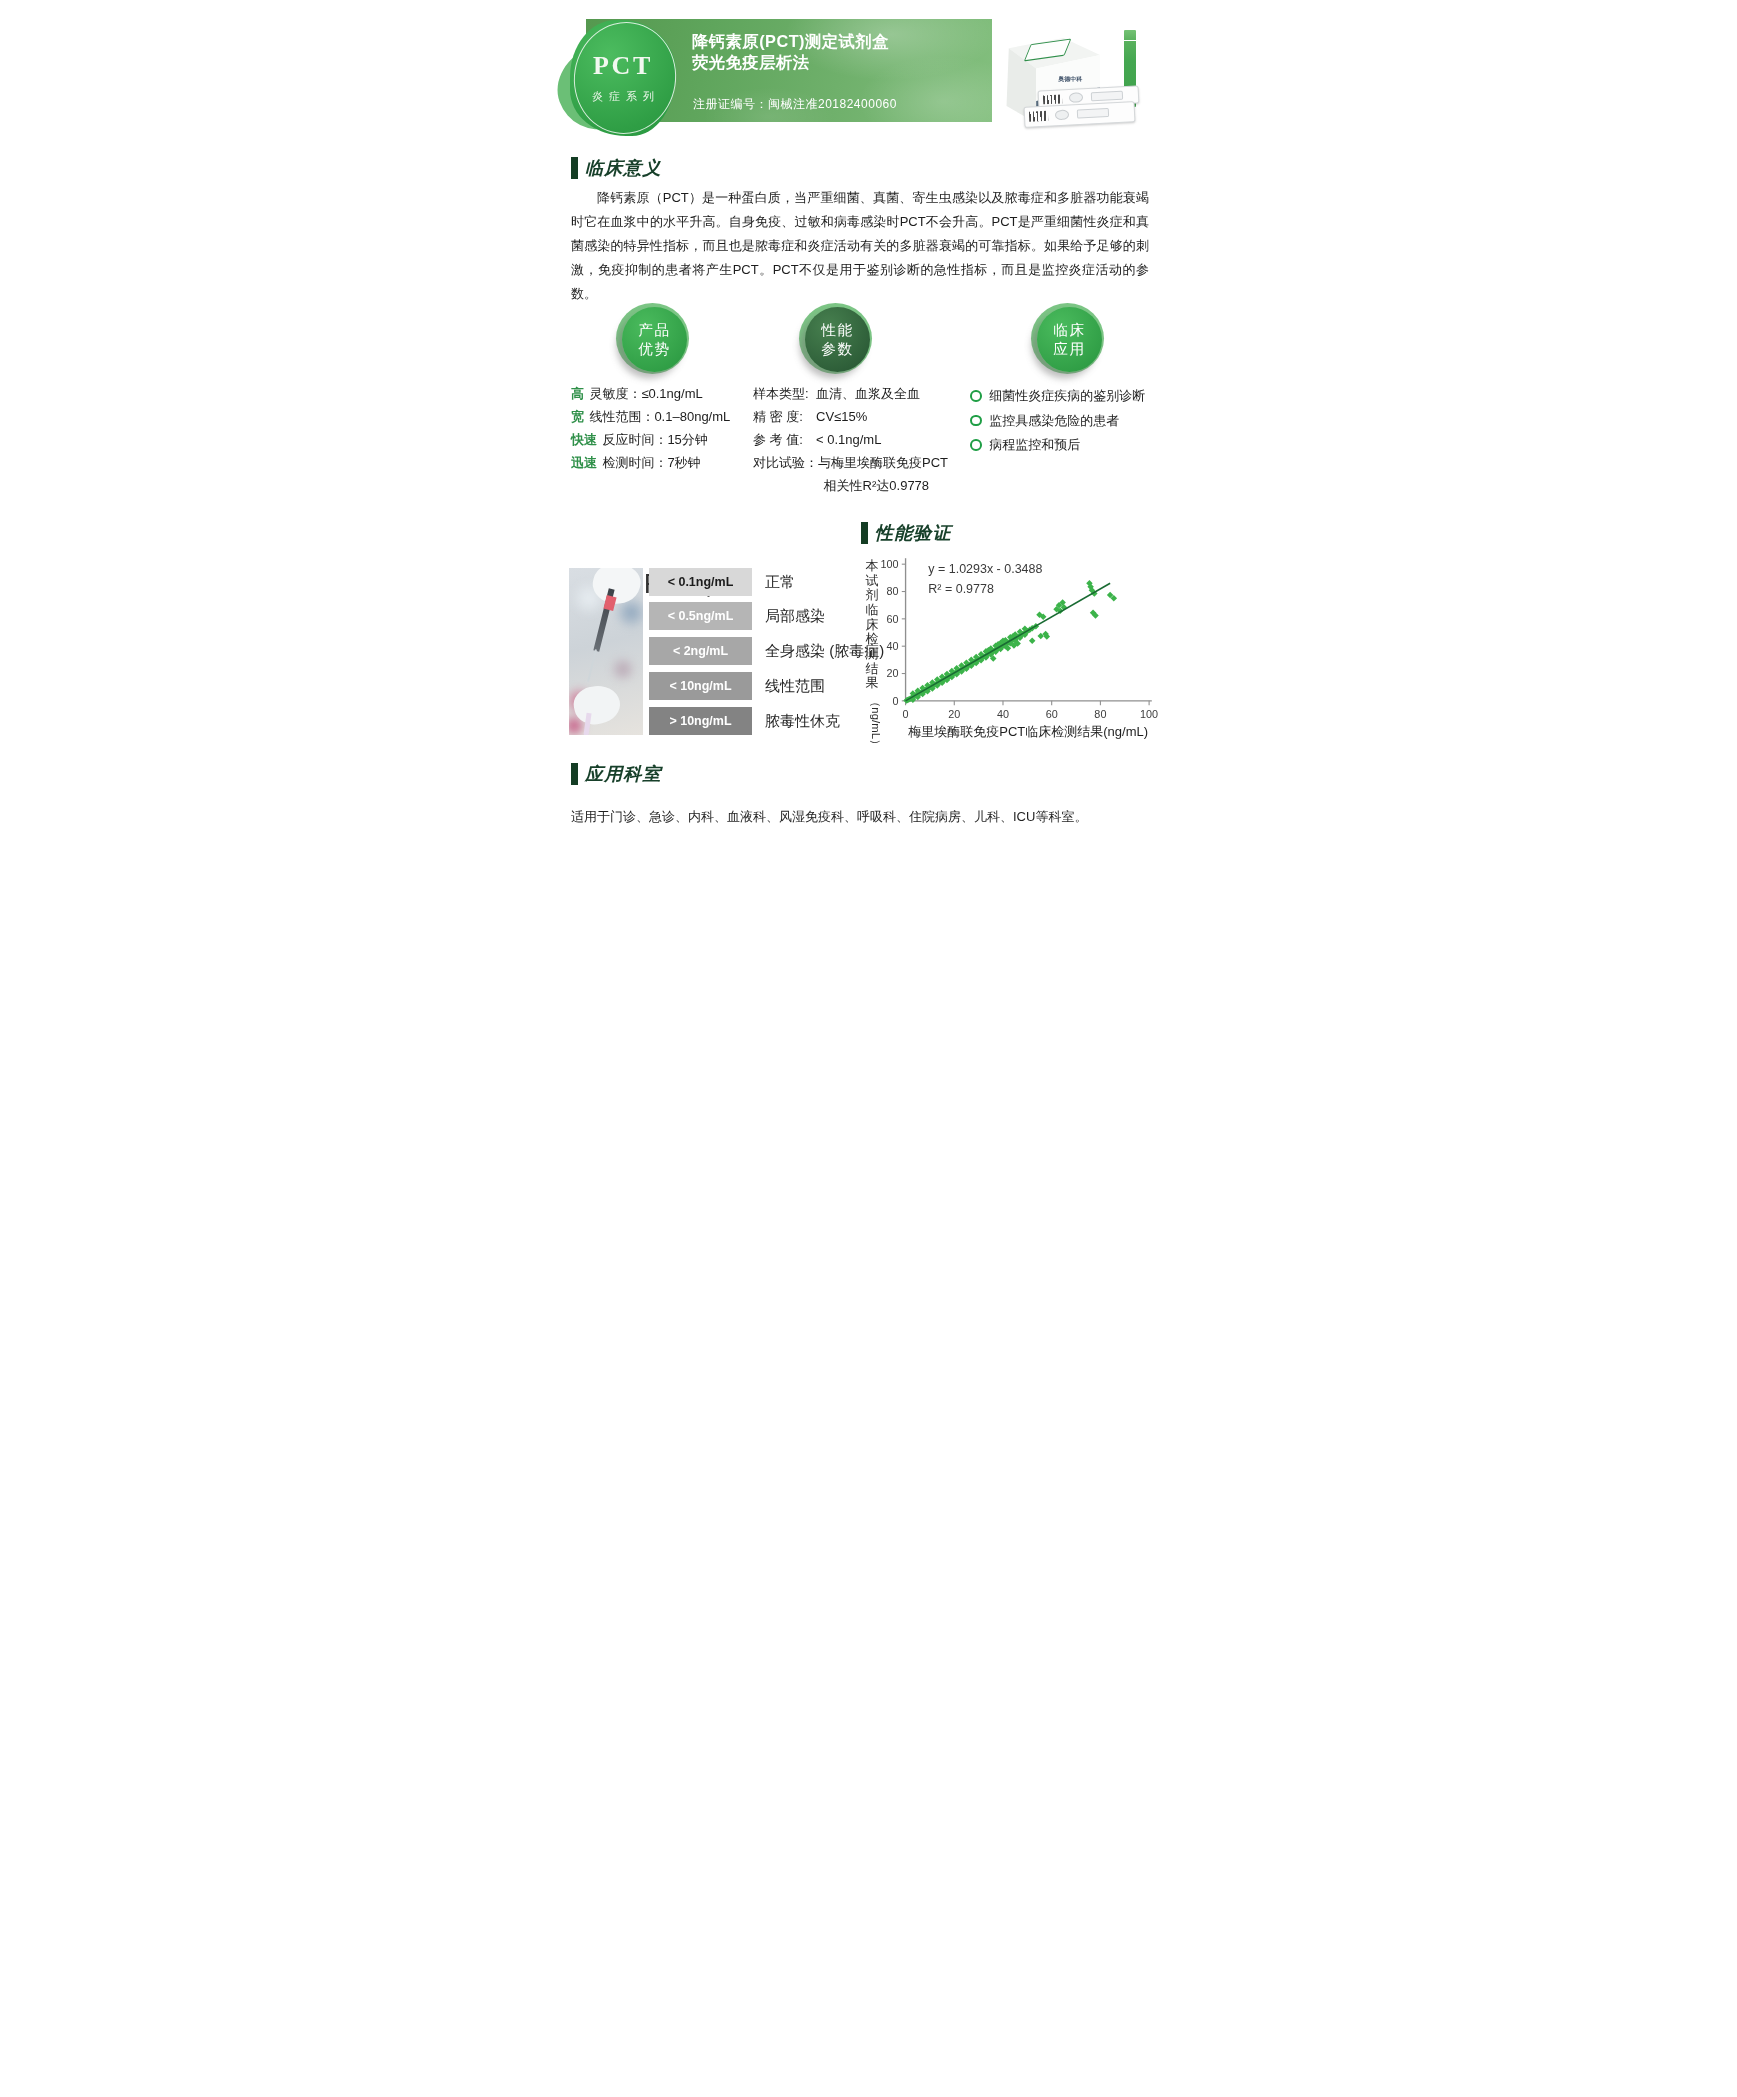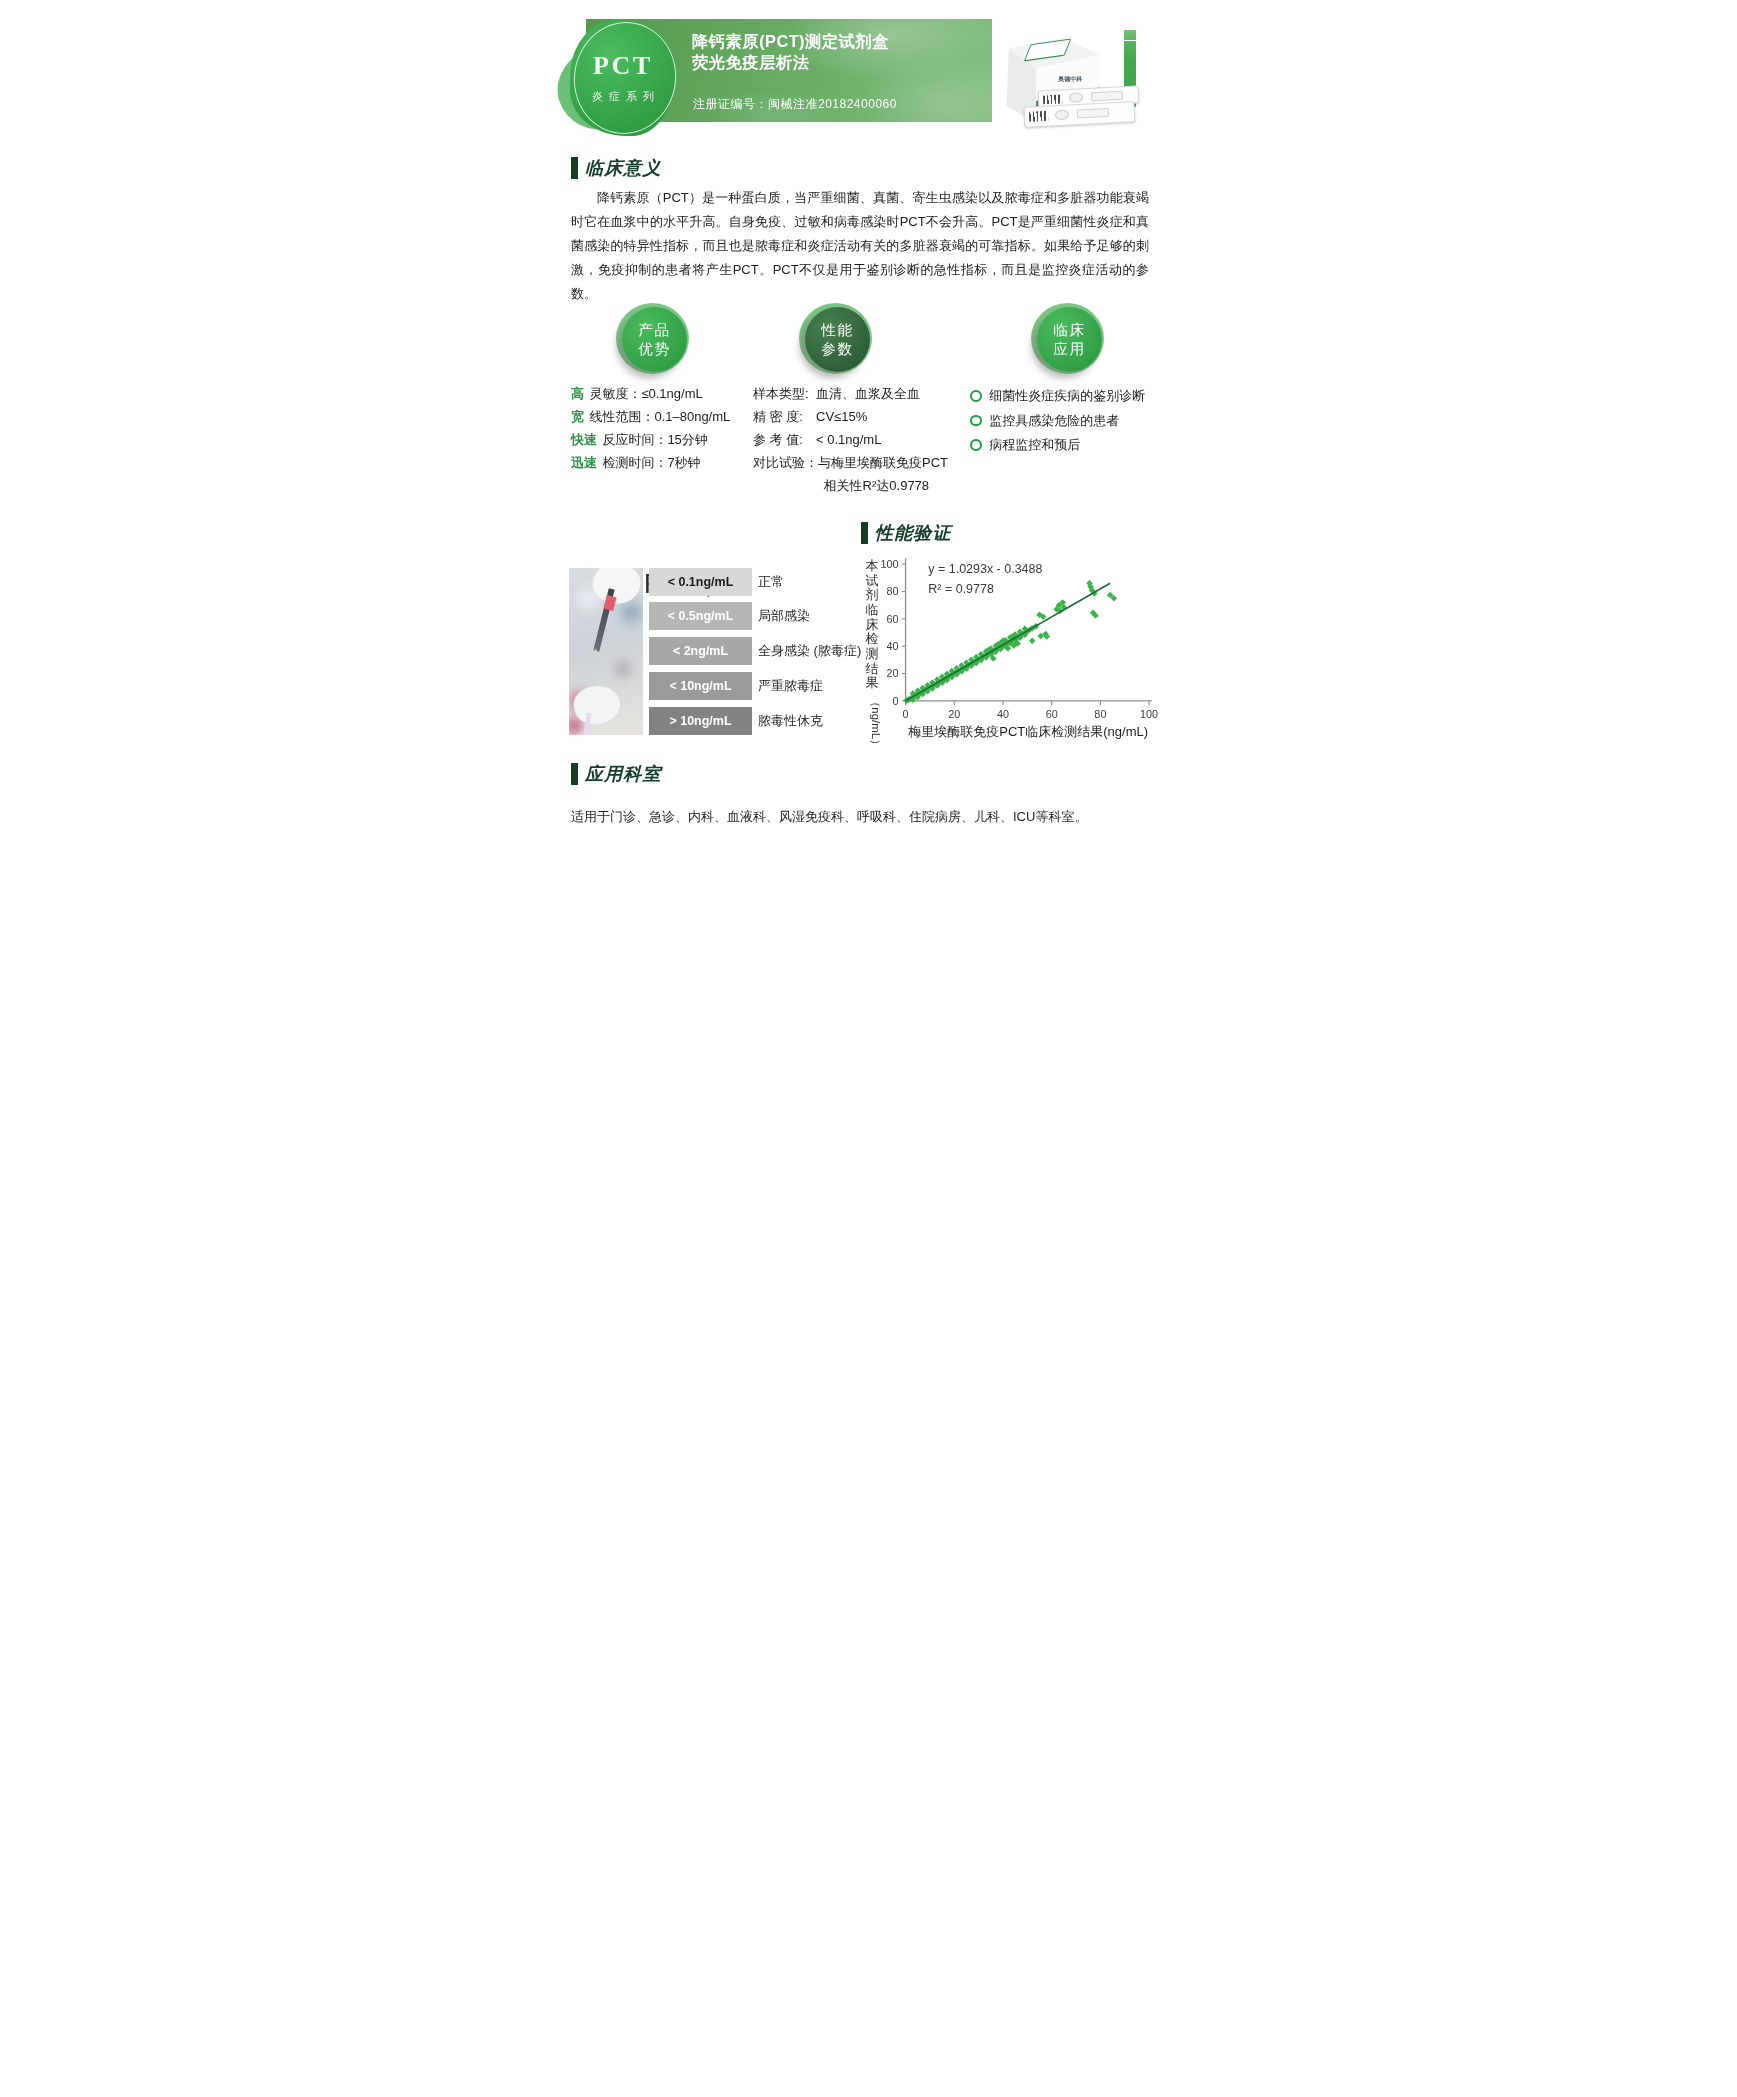--- a/index.html
+++ b/index.html
@@ -100,21 +100,21 @@
   .photo .glove2{position:absolute;left:5.4px;top:118px;width:46px;height:38px;background:#f2f4f5;border-radius:45% 55% 50% 50%;transform:rotate(-12deg);}
   .photo .tube{position:absolute;left:16.3px;top:145px;width:5.4px;height:23px;background:#e7d9ec;border-radius:0 0 3.3px 3.3px;transform:rotate(8deg);}
 
   .vbox{position:absolute;left:128px;width:103px;height:28px;display:flex;align-items:center;justify-content:center;
         font-size:12.5px;font-weight:bold;color:#fff;}
   .vbox.r0{background:#d8d8d8;color:#1c1c1c;}
   .vbox.r1{background:#b5b5b5;}
   .vbox.r2{background:#a7a7a7;}
   .vbox.r3{background:#9a9a9a;}
   .vbox.r4{background:#838383;}
-  .vlabel{position:absolute;left:237px;height:28px;display:flex;align-items:center;font-size:13px;color:#262626;}
+  .vlabel{position:absolute;left:244px;height:28px;display:flex;align-items:center;font-size:15px;color:#262626;}
 
   
   .chart-wrap{position:absolute;left:326px;top:543px;width:320px;height:217px;}
 
   
   .dept-text{position:absolute;left:50px;top:808px;width:586px;font-size:13px;color:#1f1f1f;}
 </style>
 </head>
 <body>
 
@@ -252,21 +252,21 @@
   </div>
 
   <div class="vbox r0" style="top:568px;">&lt; 0.1ng/mL</div>
   <div class="vbox r1" style="top:602px;">&lt; 0.5ng/mL</div>
   <div class="vbox r2" style="top:637px;">&lt; 2ng/mL</div>
   <div class="vbox r3" style="top:672px;">&lt; 10ng/mL</div>
   <div class="vbox r4" style="top:707px;">&gt; 10ng/mL</div>
   <div class="vlabel" style="top:568px;">正常</div>
   <div class="vlabel" style="top:602px;">局部感染</div>
   <div class="vlabel" style="top:637px;">全身感染 (脓毒症)</div>
-  <div class="vlabel" style="top:672px;">严重脓毒症</div>
+  <div class="vlabel" style="top:672px;">线性范围</div>
   <div class="vlabel" style="top:707px;">脓毒性休克</div>
 
   <div class="sec" style="left:340px;top:521px;">
     <div class="bar"></div>
     <div class="txt">性能验证</div>
   </div>
   <div class="chart-wrap">
     <svg id="scatter" width="320" height="217" viewBox="0 0 590 400">
         <line x1="108" y1="28" x2="108" y2="291" stroke="#8f8f8f" stroke-width="2.5"></line>
         <line x1="108" y1="291" x2="562" y2="291" stroke="#8f8f8f" stroke-width="2.5"></line>

